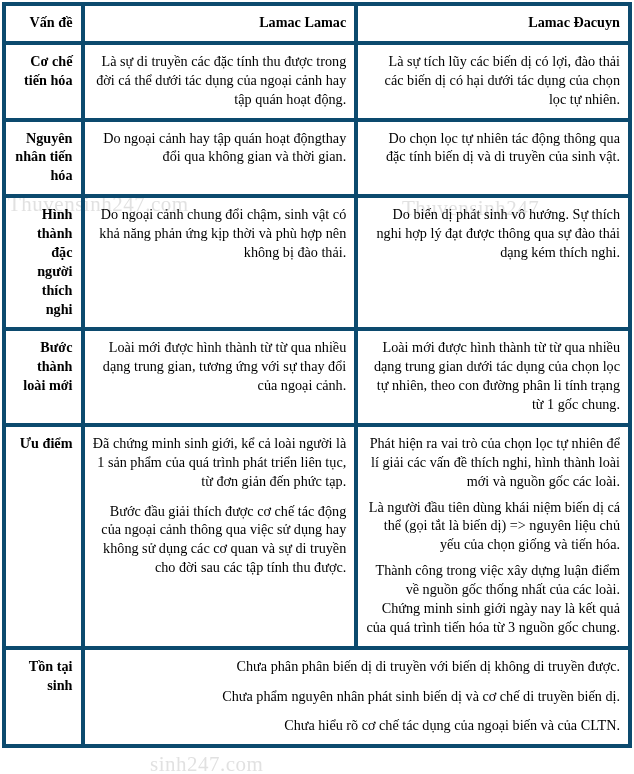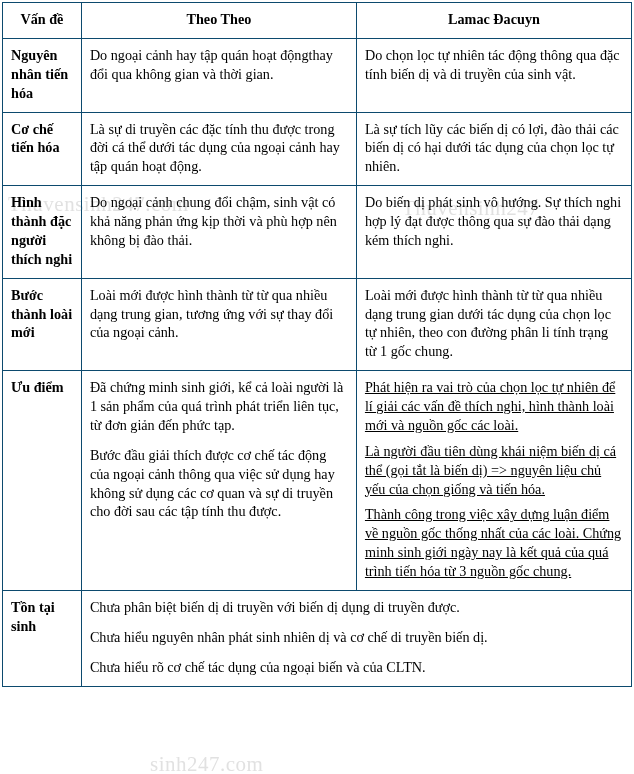--- a/index.html
+++ b/index.html
@@ -33,26 +33,27 @@
 
   table.doc-table {
     border-collapse: collapse;
     width: 630px;
     margin: 2px 2px 0 2px;
     table-layout: fixed;
     position: relative;
     z-index: 1;
   }
   table.doc-table td, table.doc-table th {
-    border: 1px solid #0c4a6e;
+    border: 4px solid #0c4a6e;
     vertical-align: top;
     padding: 7px 8px 9px 8px;
     font-size: 14.2px;
     line-height: 1.33;
     background: transparent;
+    text-align: right;
   }
   .col-a { width: 78px; }
   .col-b { width: 272px; }
   .col-c { width: 272px; }
 
   th.head {
     text-align: center;
     font-weight: bold;
     font-size: 15px;
     padding-top: 9px;
@@ -64,60 +65,59 @@
     line-height: 1.35;
   }
   td.cell p {
     margin: 0 0 11px 0;
   }
   td.cell p:last-child {
     margin-bottom: 0;
   }
   td.tight p {
     margin: 0 0 7px 0;
-    text-decoration: underline;
   }
 </style>
 </head>
 <body>
 
 <span class="watermark wm1">Thuvensinh247.com</span>
 <span class="watermark wm2">Thuvensinh247</span>
 <span class="watermark wm3">sinh247.com</span>
 
 <table class="doc-table">
   <colgroup>
     <col class="col-a">
       <col class="col-b">
       <col class="col-c">
   </colgroup>
   <thead>
     <tr>
       <th class="head">Vấn đề</th>
-      <th class="head">Theo Theo</th>
+      <th class="head">Lamac Lamac</th>
       <th class="head">Lamac Đacuyn</th>
     </tr>
   </thead>
   <tbody>
+    <tr>
+      <td class="rowlabel">Cơ chế tiến hóa</td>
+      <td class="cell">
+        <p>Là sự di truyền các đặc tính thu được trong đời cá thể dưới tác dụng của ngoại cảnh hay tập quán hoạt động.</p>
+      </td>
+      <td class="cell">
+        <p>Là sự tích lũy các biến dị có lợi, đào thải các biến dị có hại dưới tác dụng của chọn lọc tự nhiên.</p>
+      </td>
+    </tr>
     <tr>
       <td class="rowlabel">Nguyên nhân tiến hóa</td>
       <td class="cell">
         <p>Do ngoại cảnh hay tập quán hoạt độngthay đổi qua không gian và thời gian.</p>
       </td>
       <td class="cell">
         <p>Do chọn lọc tự nhiên tác động thông qua đặc tính biến dị và di truyền của sinh vật.</p>
-      </td>
-    </tr>
-    <tr>
-      <td class="rowlabel">Cơ chế tiến hóa</td>
-      <td class="cell">
-        <p>Là sự di truyền các đặc tính thu được trong đời cá thể dưới tác dụng của ngoại cảnh hay tập quán hoạt động.</p>
-      </td>
-      <td class="cell">
-        <p>Là sự tích lũy các biến dị có lợi, đào thải các biến dị có hại dưới tác dụng của chọn lọc tự nhiên.</p>
       </td>
     </tr>
     <tr>
       <td class="rowlabel">Hình thành đặc người thích nghi</td>
       <td class="cell">
         <p>Do ngoại cảnh chung đổi chậm, sinh vật có khả năng phản ứng kịp thời và phù hợp nên không bị đào thải.</p>
       </td>
       <td class="cell">
         <p>Do biến dị phát sinh vô hướng. Sự thích nghi hợp lý đạt được thông qua sự đào thải dạng kém thích nghi.</p>
       </td>
@@ -139,19 +139,19 @@
       </td>
       <td class="cell tight">
         <p>Phát hiện ra vai trò của chọn lọc tự nhiên để lí giải các vấn đề thích nghi, hình thành loài mới và nguồn gốc các loài.</p>
         <p>Là người đầu tiên dùng khái niệm biến dị cá thể (gọi tắt là biến dị) =&gt; nguyên liệu chủ yếu của chọn giống và tiến hóa.</p>
         <p>Thành công trong việc xây dựng luận điểm về nguồn gốc thống nhất của các loài. Chứng minh sinh giới ngày nay là kết quả của quá trình tiến hóa từ 3 nguồn gốc chung.</p>
       </td>
     </tr>
     <tr>
       <td class="rowlabel">Tồn tại sinh</td>
       <td class="cell" colspan="2">
-        <p>Chưa phân biệt biến dị di truyền với biến dị dụng di truyền được.</p>
-        <p>Chưa hiểu nguyên nhân phát sinh nhiên dị và cơ chế di truyền biến dị.</p>
+        <p>Chưa phân phân biến dị di truyền với biến dị không di truyền được.</p>
+        <p>Chưa phẩm nguyên nhân phát sinh biến dị và cơ chế di truyền biến dị.</p>
         <p>Chưa hiểu rõ cơ chế tác dụng của ngoại biến và của CLTN.</p>
       </td>
     </tr>
   </tbody>
 </table>
 
 </body></html>

